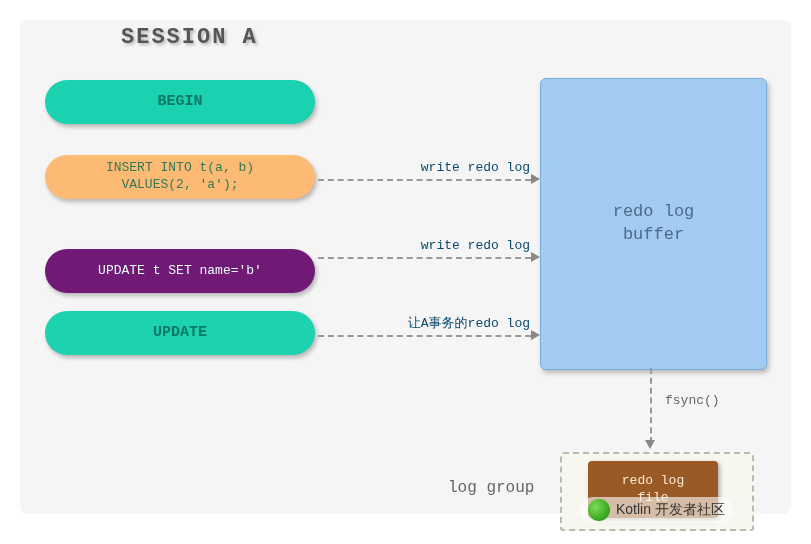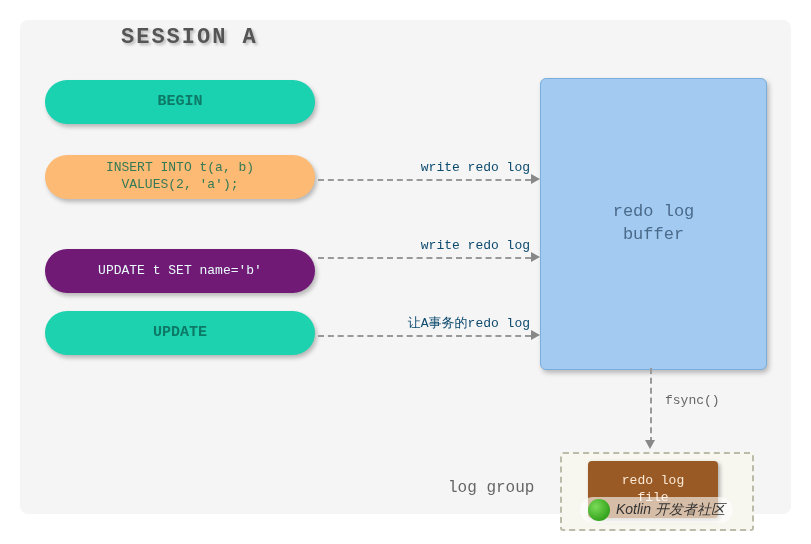--- a/index.html
+++ b/index.html
@@ -165,21 +165,20 @@
     left: 580px;
     top: 497px;
     display: flex;
     align-items: center;
     font-family: -apple-system, BlinkMacSystemFont, "Segoe UI", Arial, sans-serif;
     font-size: 14px;
     color: #333;
     background: rgba(255,255,255,0.6);
     padding: 2px 8px;
     border-radius: 20px;
-    font-style: italic;
   }
   .wm-icon {
     width: 22px;
     height: 22px;
     border-radius: 50%;
     background: radial-gradient(circle at 35% 35%, #7bdb58 0%, #35a41e 70%);
     margin-right: 6px;
     display:inline-block;
   }
 </style>

